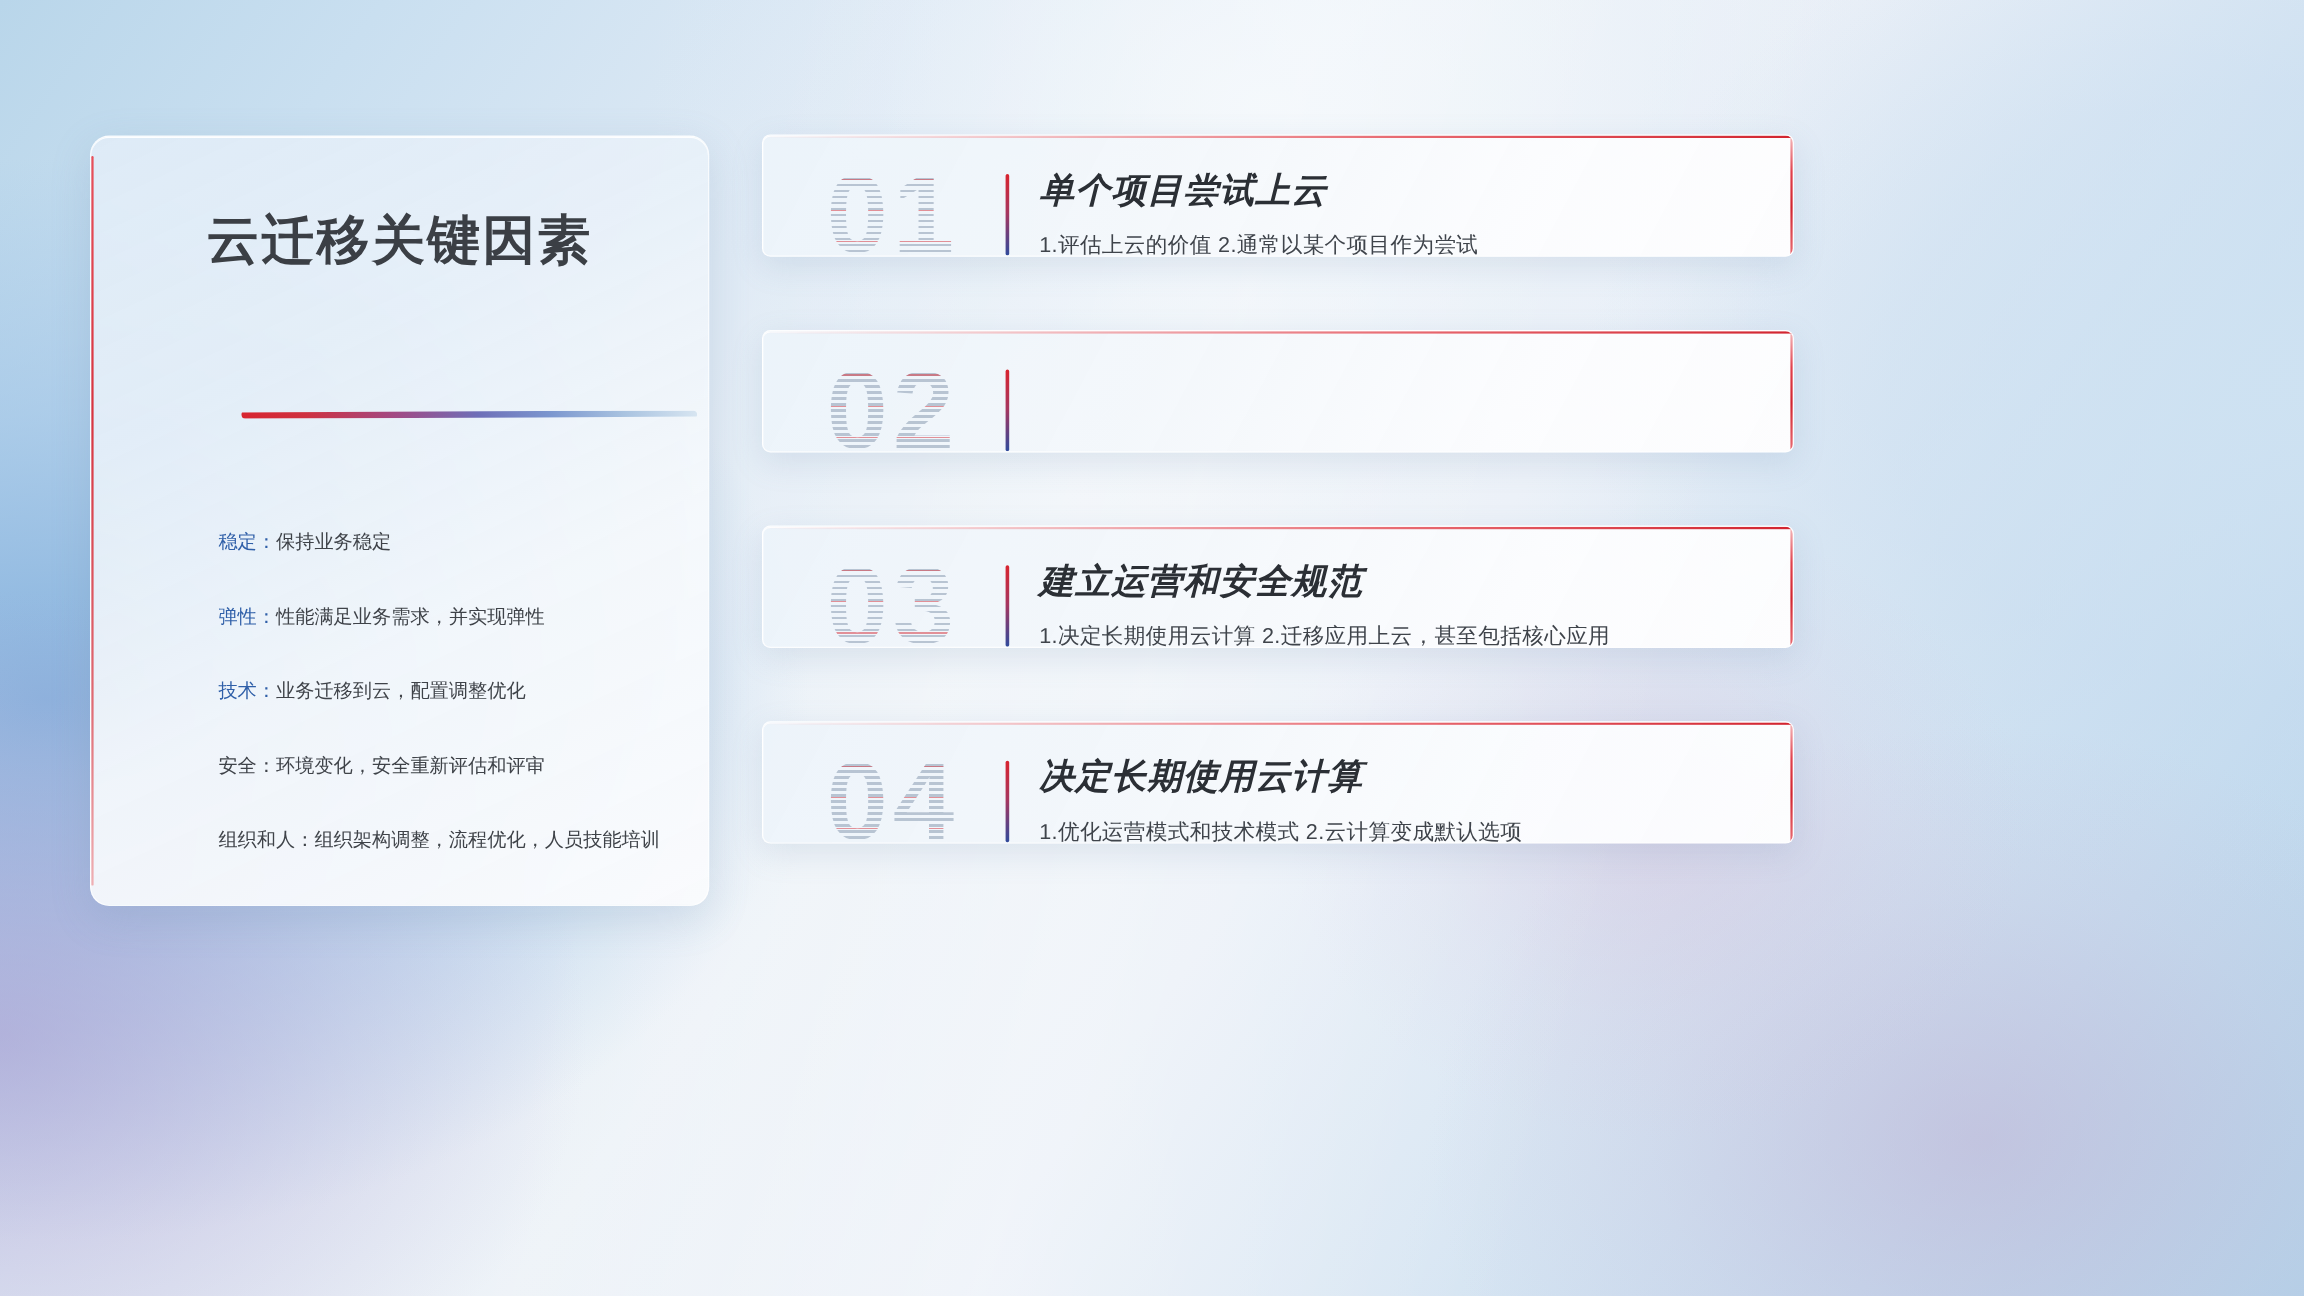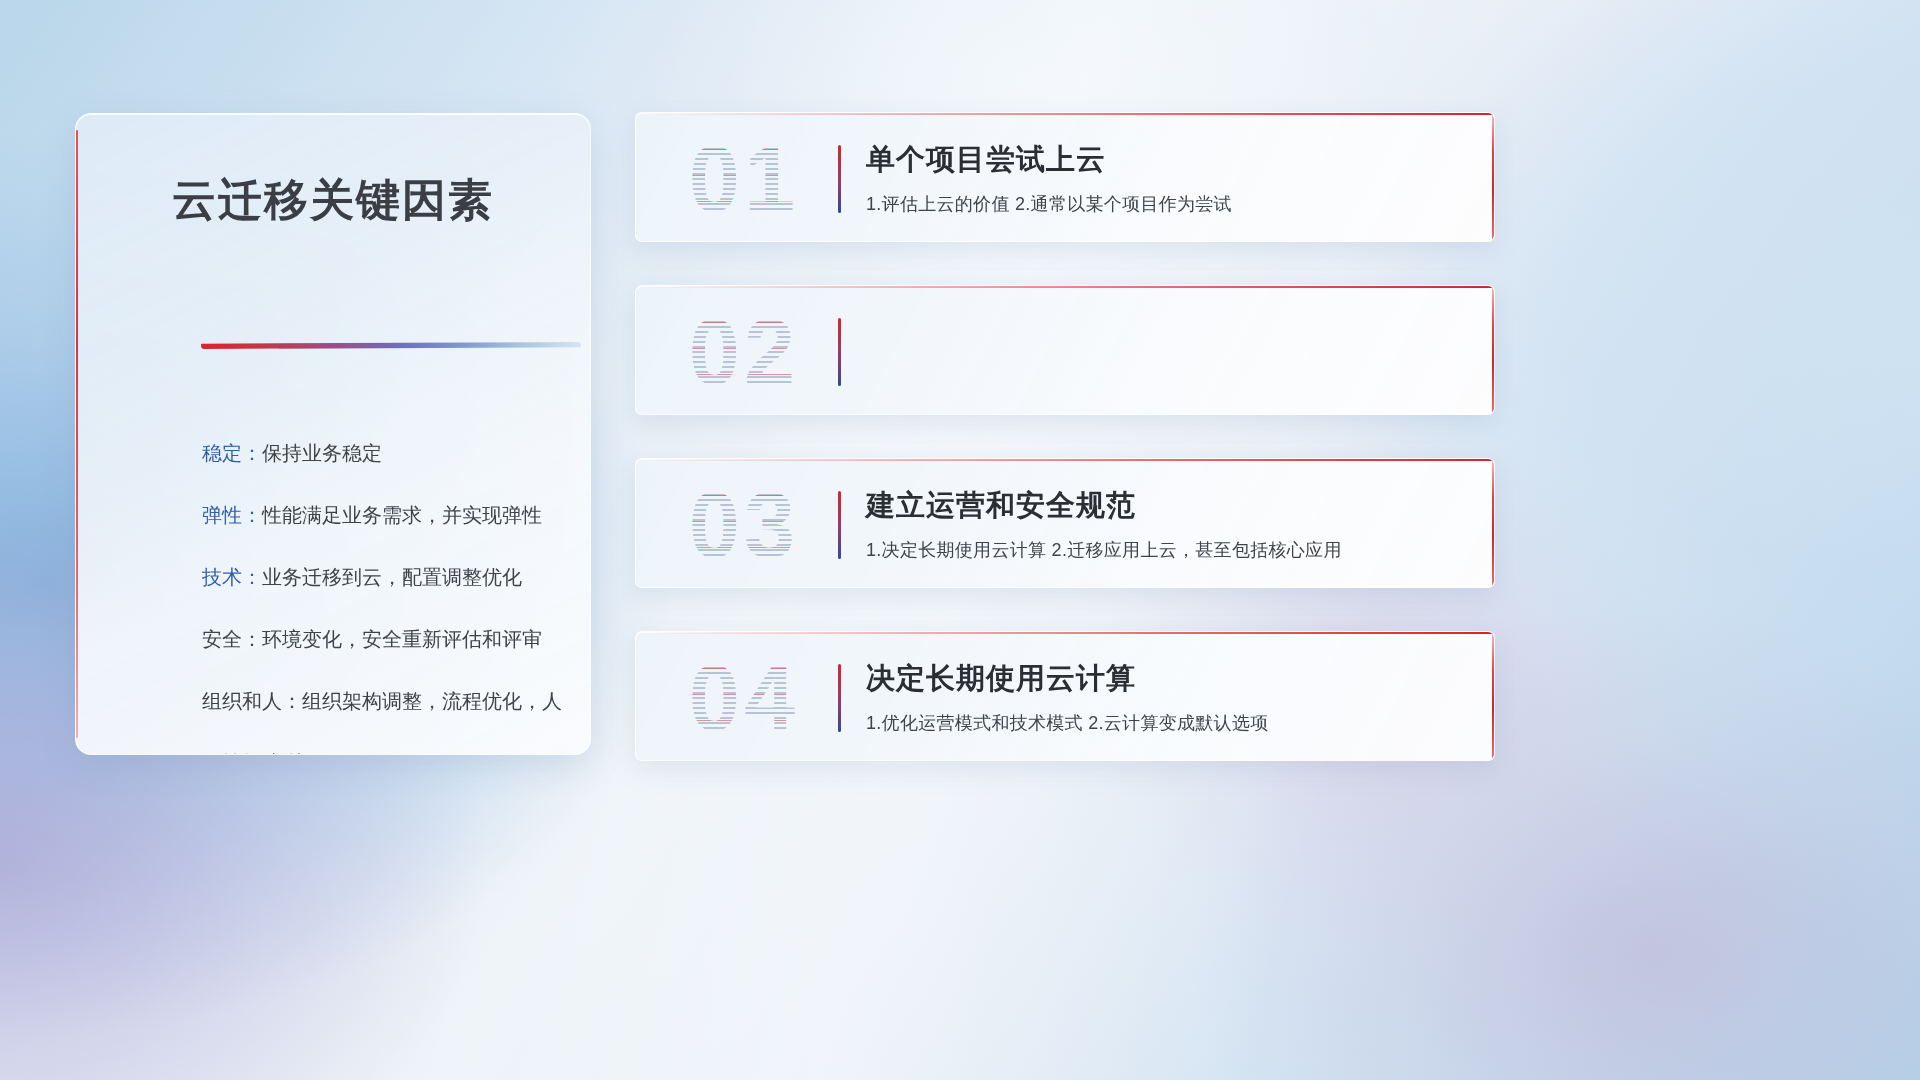--- a/index.html
+++ b/index.html
@@ -112,36 +112,35 @@
       #6e6fb8 52%, #7c97cf 68%,
       #a9c3e0 84%, #d7e5f1 100%);
     clip-path:polygon(0 24%, 100% 0, 100% 74%, 0 100%);
   }
 
   .factor-list {
     position:absolute;
     left:106px; right:26px; top:308px;
   }
   .factor-line {
-    font-size:20px;
+    font-size:16px;
     line-height:62px;
     color:#3f4349;
     white-space:nowrap;
-    margin-left:20px;
   }
   .factor-line.wrap { white-space:normal; }
   .f-label { color:#3f4349; }
   .f-label.accent { color:#2f5fa8; }
 
   
   #cards { position:absolute; left:635px; top:112px; width:860px; }
   .step-card {
     position:relative;
-    height:130px;
-    margin-bottom:43px;
+    height:102px;
+    margin-bottom:61px;
     border-radius:7px;
     background:linear-gradient(118deg,
       rgba(236,243,250,.96) 0%,
       rgba(243,247,251,.95) 38%,
       rgba(251,252,254,.97) 72%,
       rgba(253,253,254,.98) 100%);
     border:1px solid rgba(255,255,255,.8);
     box-shadow:0 8px 26px rgba(110,140,175,.17),
                inset 0 1px 0 rgba(255,255,255,.9);
     overflow:hidden;
@@ -215,20 +214,21 @@
   .card-body{
     position:absolute;
     left:230px; right:40px; top:26px;
   }
   .card-title{
     font-size:29px;
     font-weight:700;
     color:#2b2f35;
     letter-spacing:1px;
     line-height:40px;
+    font-style:italic;
   }
   .card-desc{
     margin-top:13px;
     font-size:18px;
     color:#3f444b;
     letter-spacing:.3px;
     line-height:24px;
   }
 </style>
 </head>

